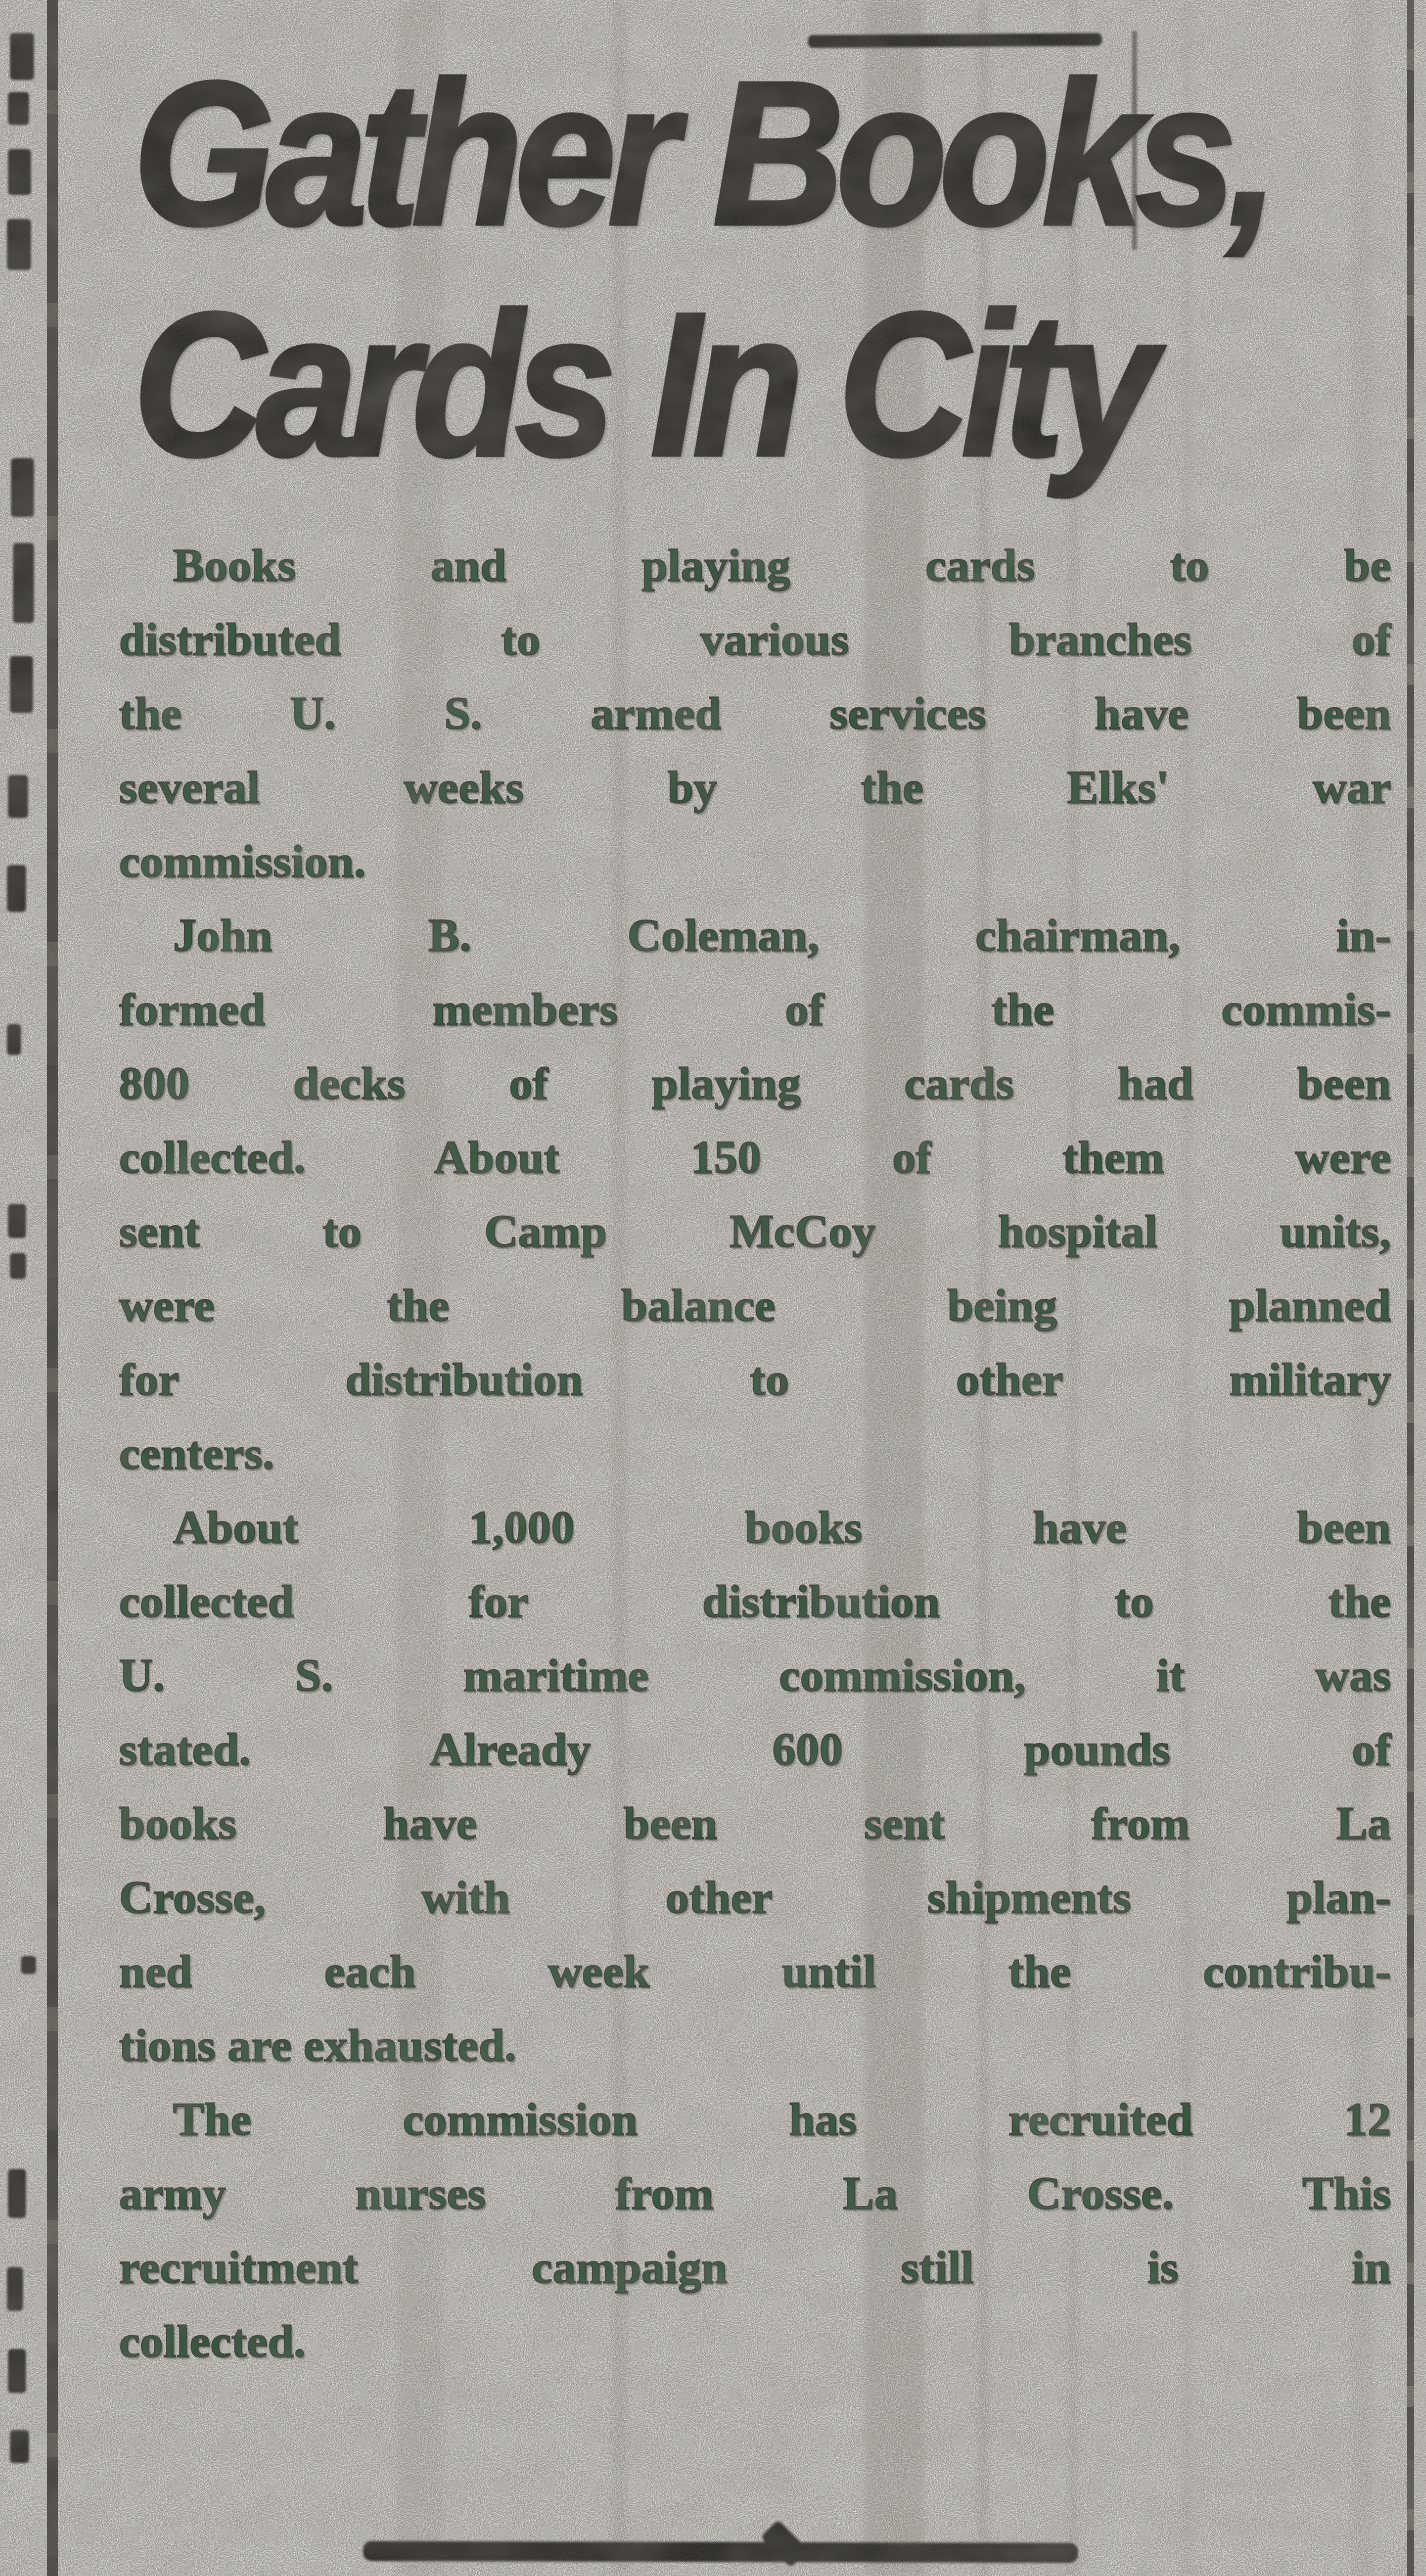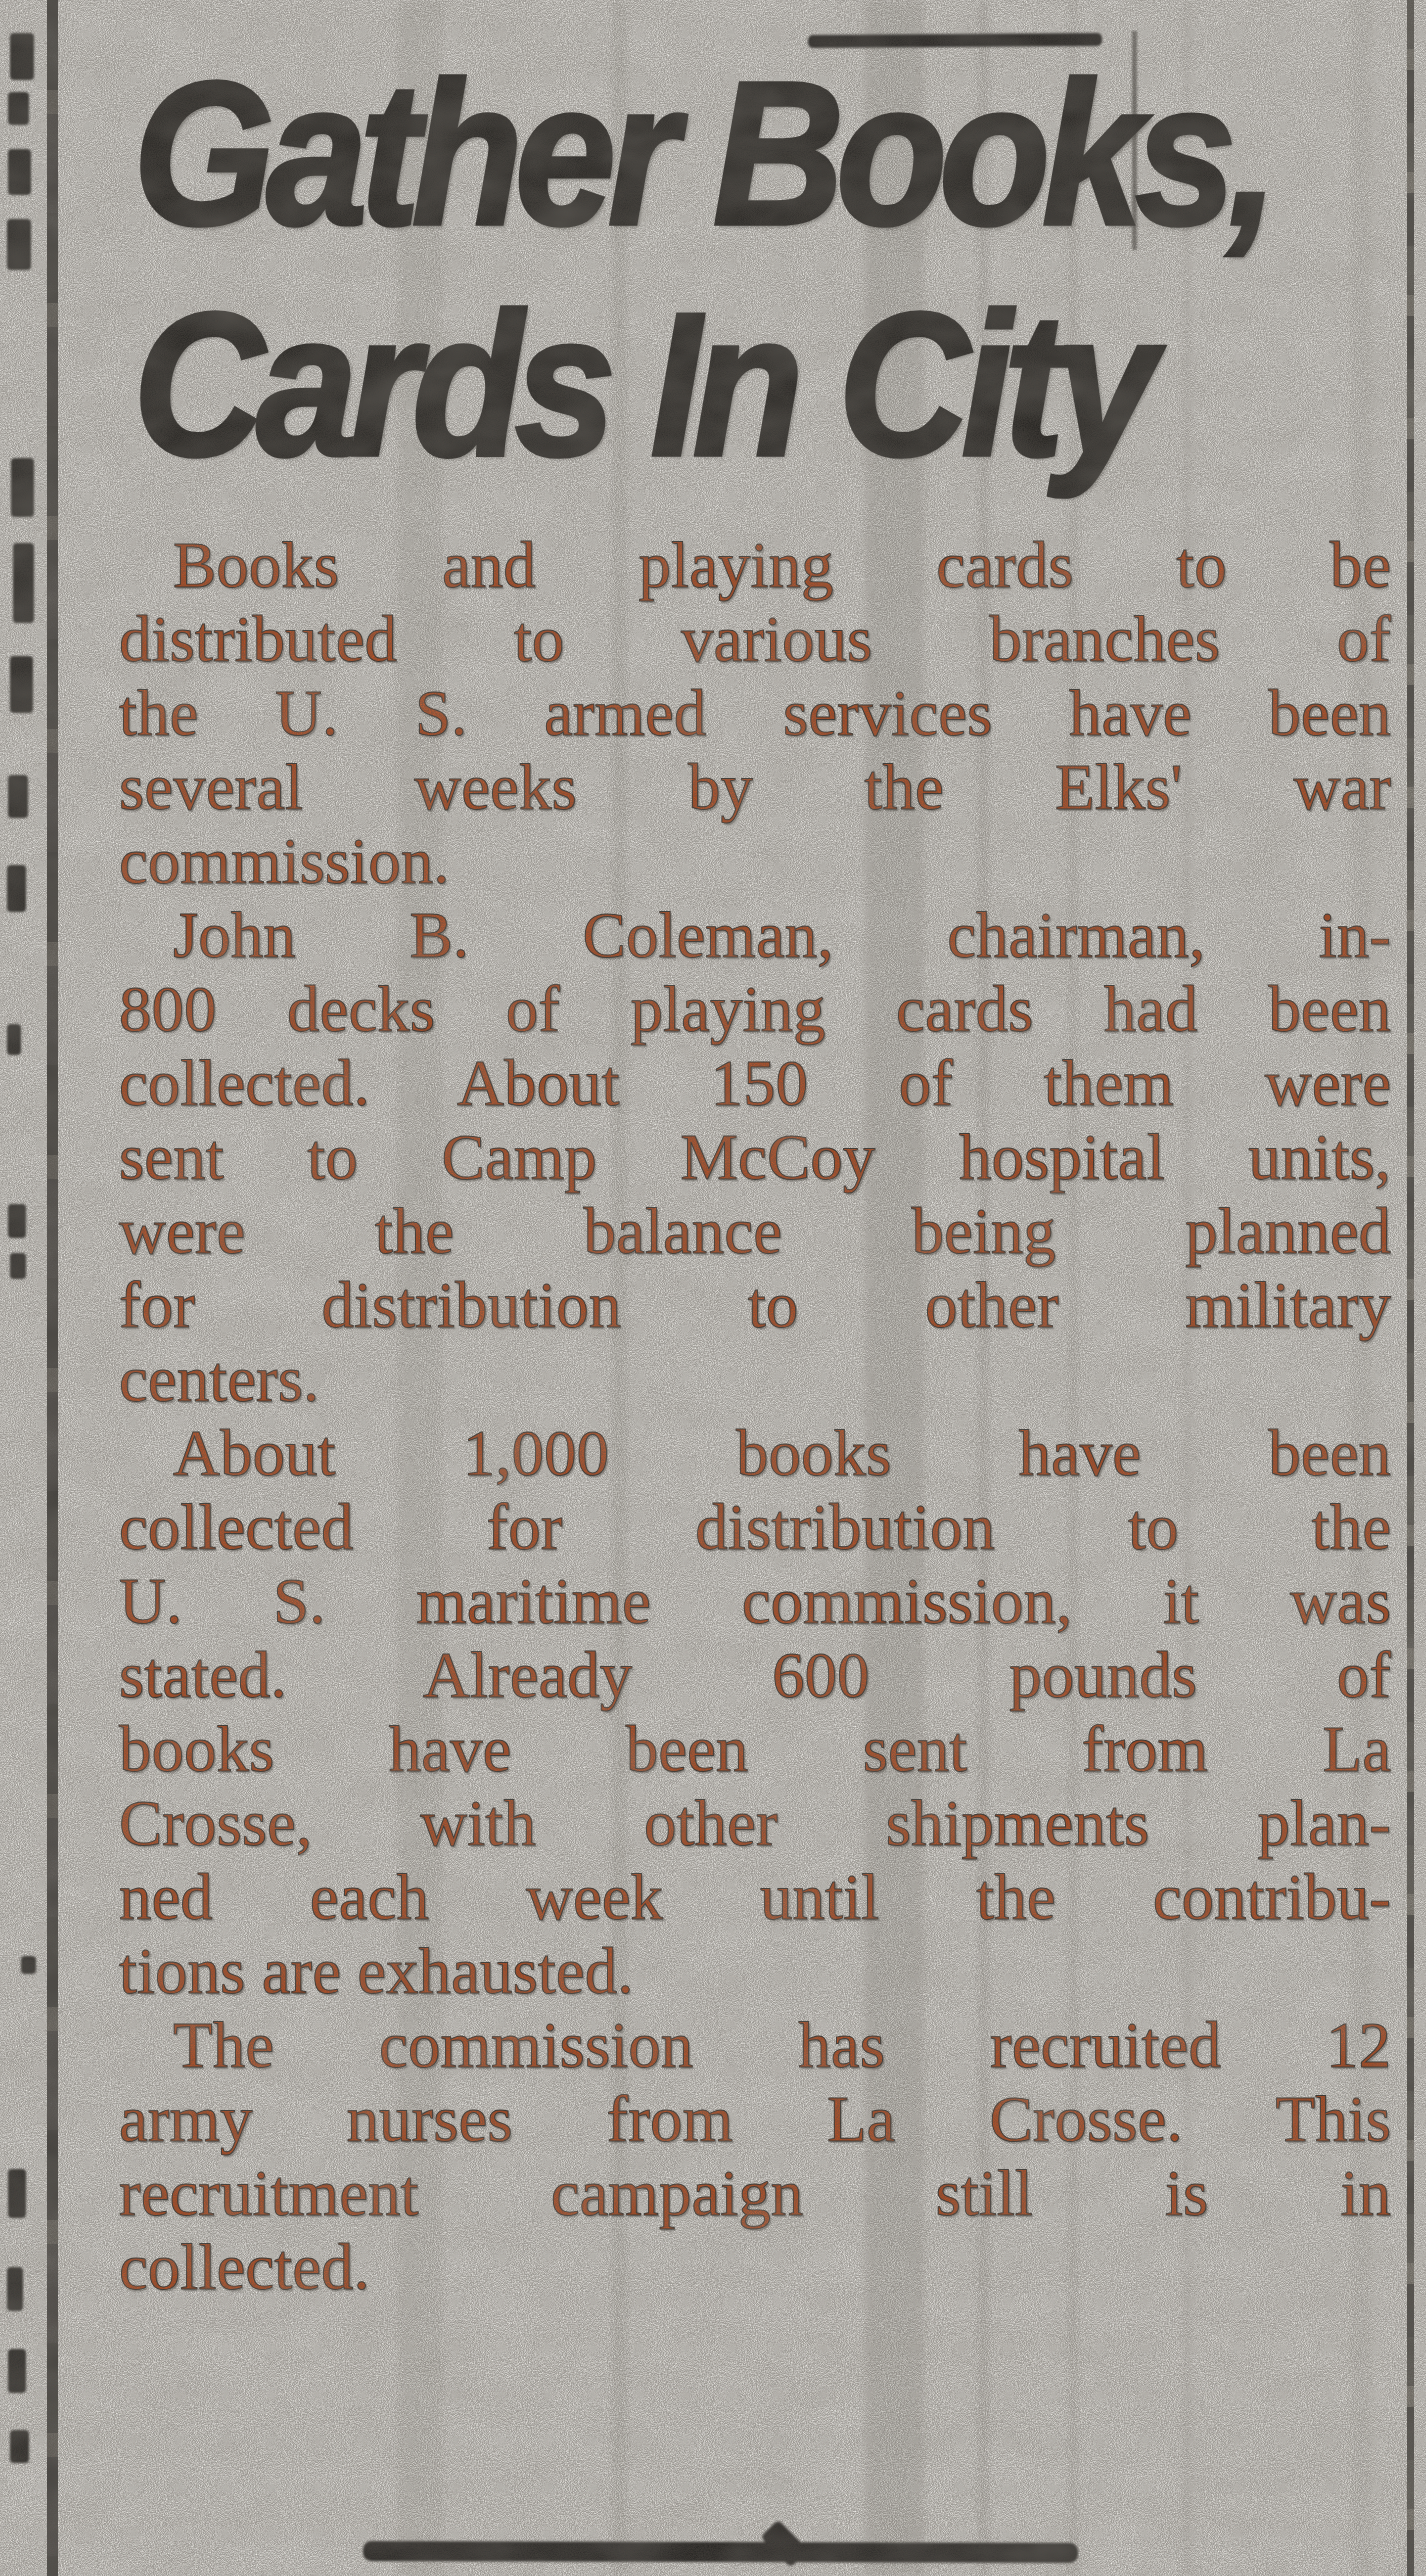--- a/index.html
+++ b/index.html
@@ -35,23 +35,23 @@
     letter-spacing:-8.2px;
     color:#181715;
     -webkit-text-stroke:3.3px #181715;
     text-shadow:2.5px 2.5px 3.3px rgba(25,24,20,.45), -0.8px 0 1.6px rgba(25,24,20,.35);
     transform:scaleY(1.12);transform-origin:top left;
     white-space:nowrap;
   }
   
   .article-body{
     position:absolute;left:119px;top:528px;width:1272px;
-    font-weight:normal;
-    font-size:65px;line-height:74px;
-    color:#c2410c;
+    font-weight:bold;
+    font-size:47px;line-height:74px;
+    color:#14532d;
     -webkit-text-stroke:0.9px #24221f;
     text-shadow:1.6px 1.6px 1.6px rgba(30,28,24,.45), 0 0 0.8px rgba(30,28,24,.8);
   }
   .line{
     height:74px;
     text-align:justify;
     -moz-text-align-last:justify;
     text-align-last:justify;
     white-space:normal;
     overflow:visible;
@@ -105,20 +105,21 @@
   </div>
 
   <div class="article-body">
     <div class="line first">Books and playing cards to be</div>
     <div class="line">distributed to various branches of</div>
     <div class="line">the U. S. armed services have been</div>
     <div class="line">several weeks by the Elks' war</div>
     <div class="line end">commission.</div>
 
     <div class="line first">John B. Coleman, chairman, in-</div>
+    <div class="line">formed members of the commis-</div>
     <div class="line">800 decks of playing cards had been</div>
     <div class="line">collected. About 150 of them were</div>
     <div class="line">sent to Camp McCoy hospital units,</div>
     <div class="line">were the balance being planned</div>
     <div class="line">for distribution to other military</div>
     <div class="line end">centers.</div>
 
     <div class="line first">About 1,000 books have been</div>
     <div class="line">collected for distribution to the</div>
     <div class="line">U. S. maritime commission, it was</div>

